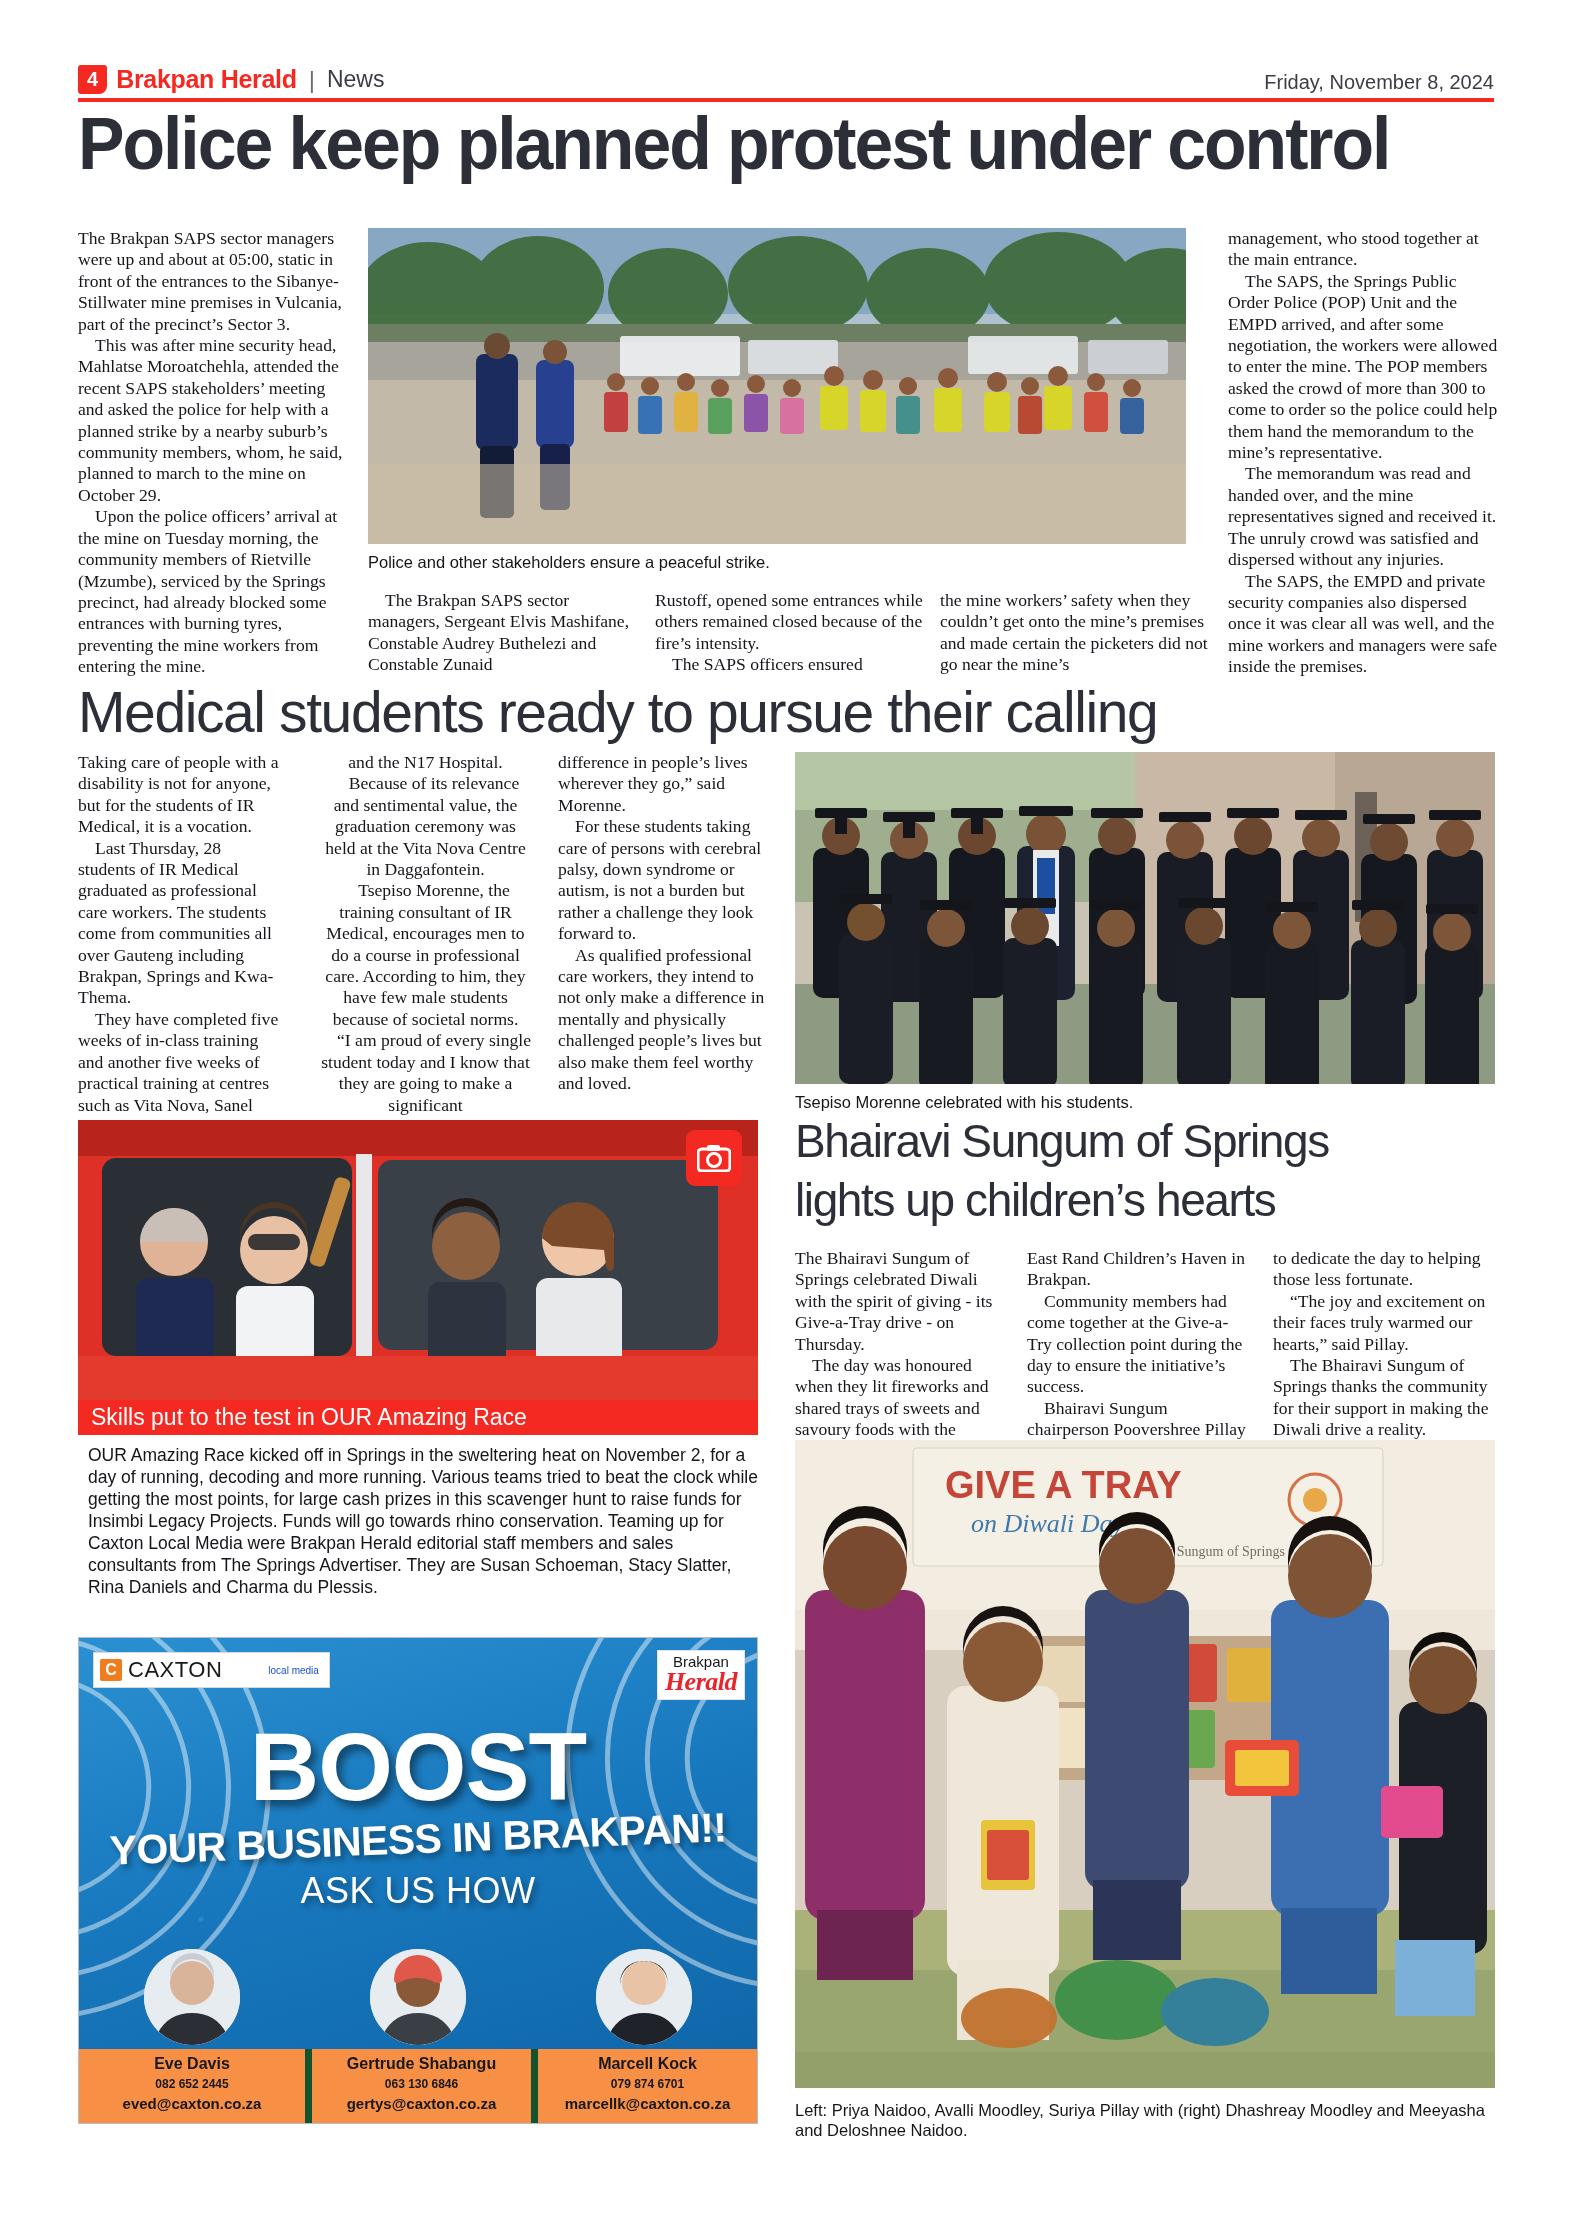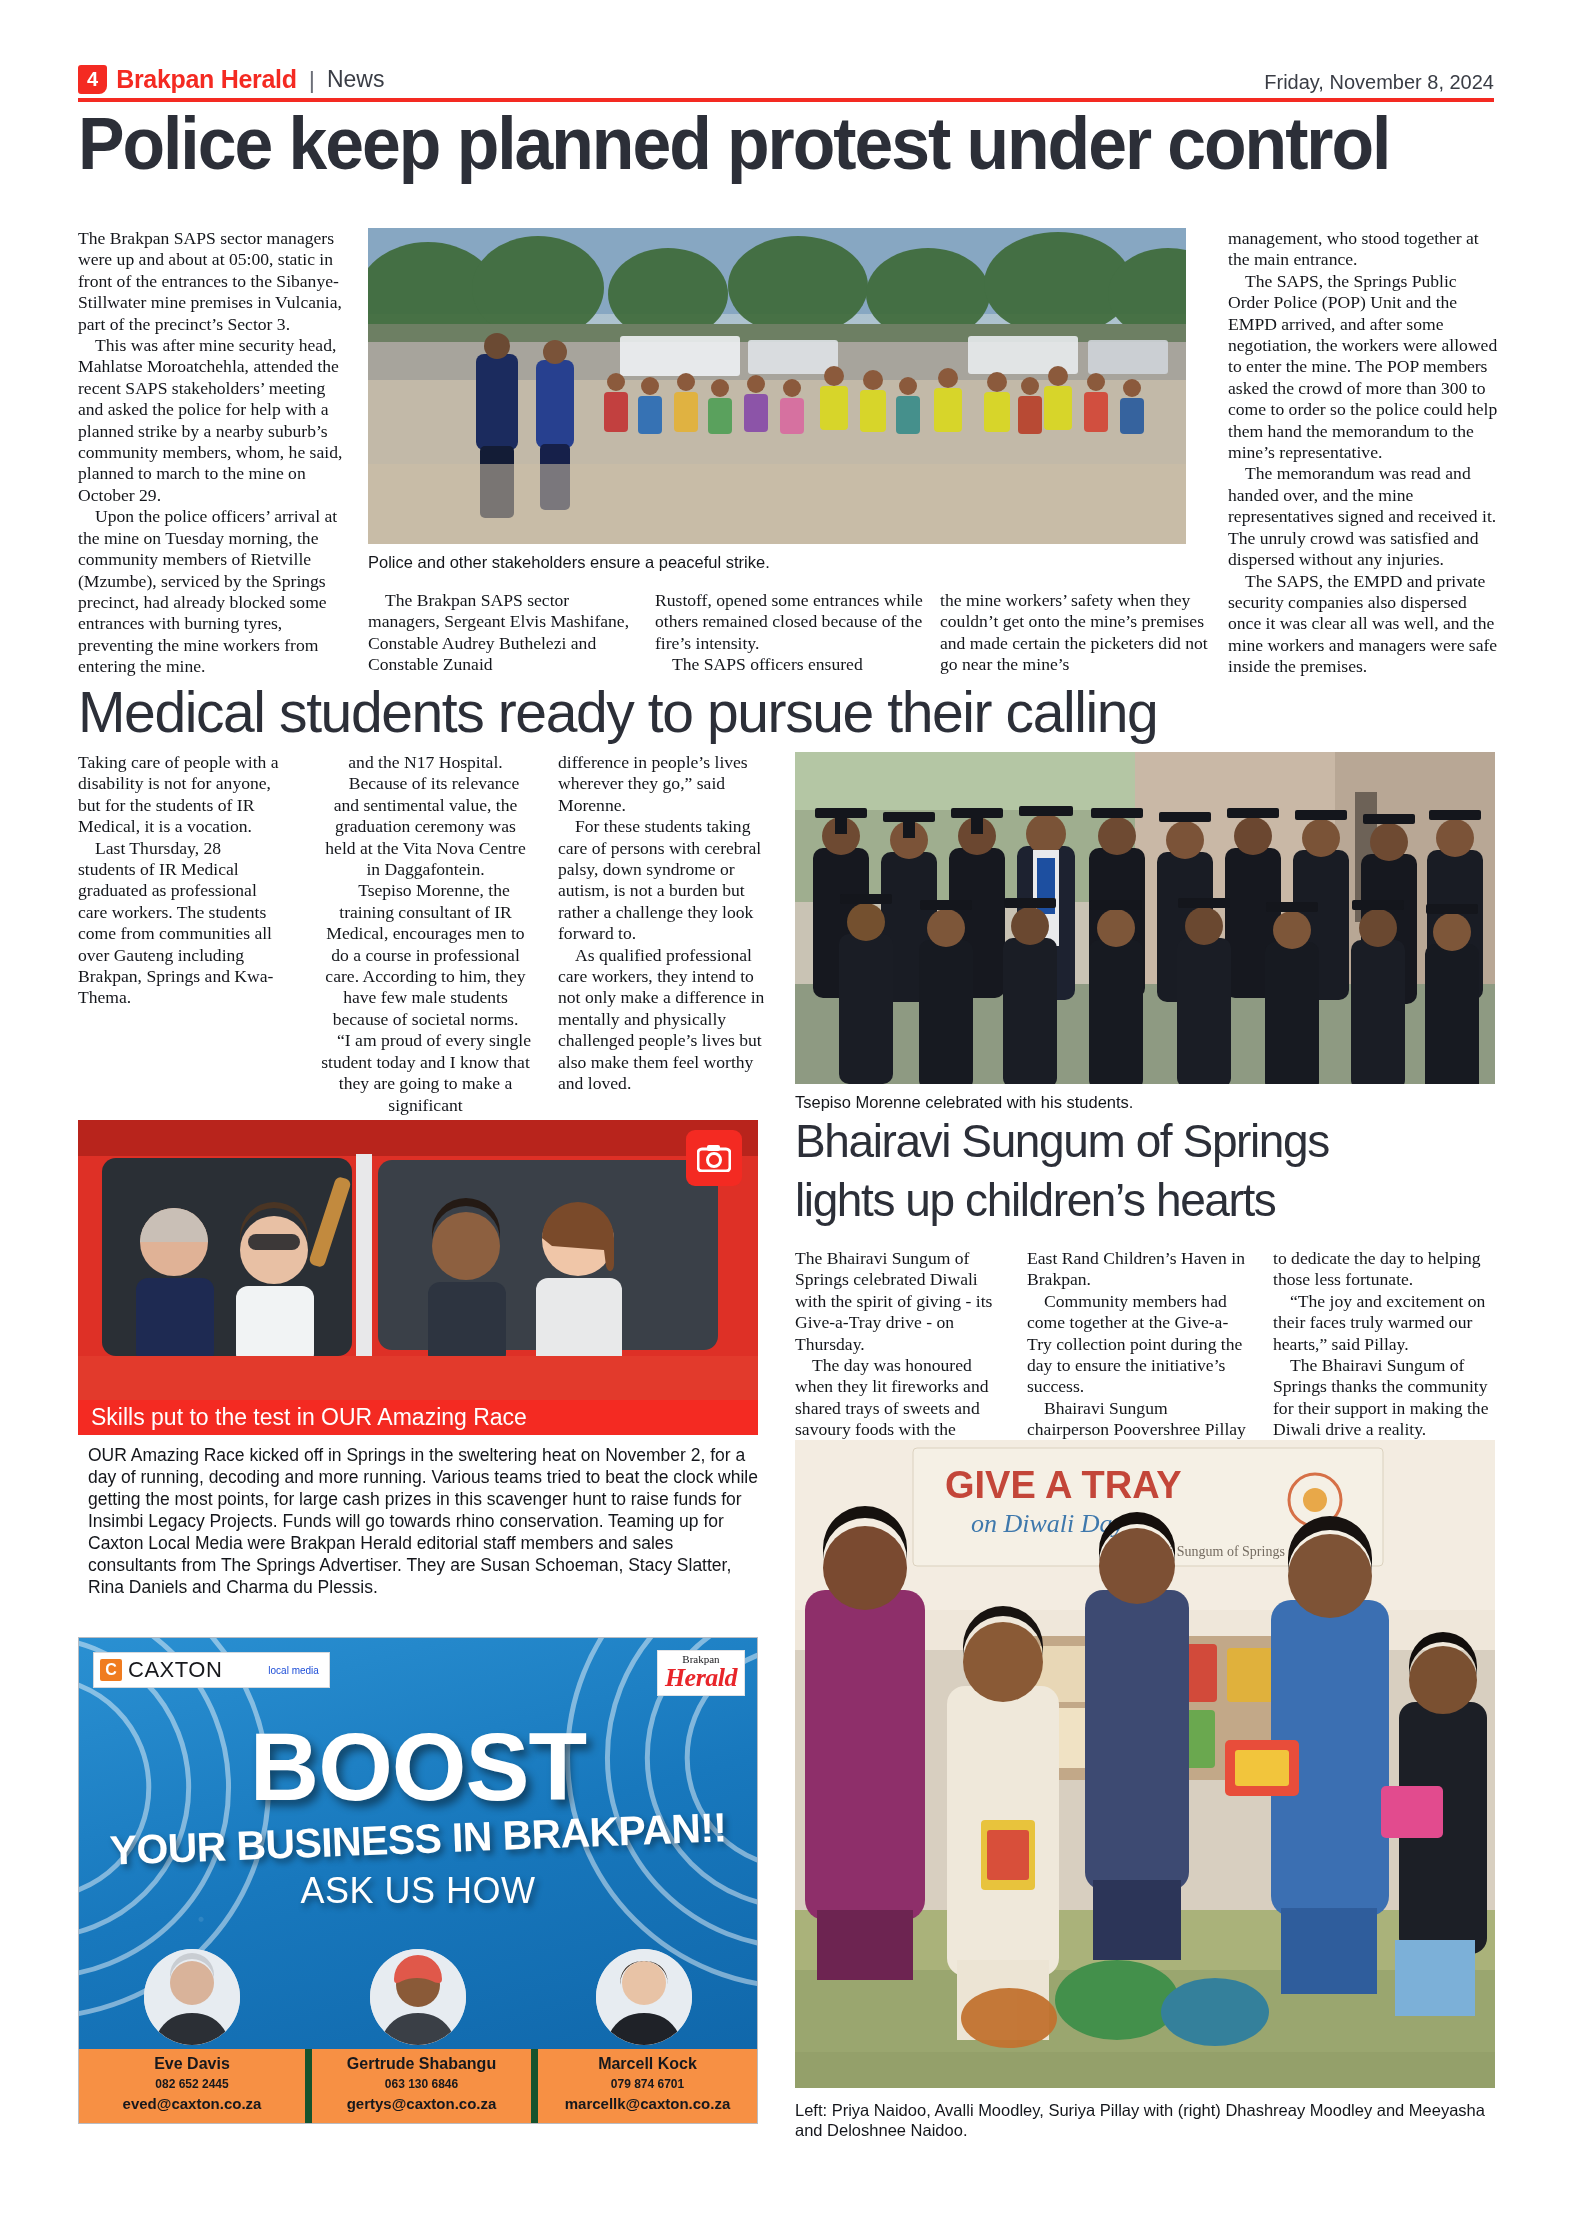--- a/index.html
+++ b/index.html
@@ -61,21 +61,21 @@
   .ad{position:absolute;left:78px;top:1637px;width:680px;height:487px;border:1px solid #b9bcc2;box-sizing:border-box;overflow:hidden;background:#1b7fc4;}
   .ad-bg{position:absolute;inset:0;background:
       radial-gradient(circle at 18% 58%, rgba(255,255,255,.10) 0 2px, transparent 3px),
       linear-gradient(165deg,#2a90d2 0%,#1878bd 45%,#0e63a6 100%);}
   .arcs{position:absolute;inset:0;}
   .ad-caxton{position:absolute;left:14px;top:14px;background:#fff;border:1px solid #d6d8dc;padding:4px 10px 4px 6px;display:flex;align-items:center;gap:6px;}
   .cax-mark{width:22px;height:22px;background:#f07c20;color:#fff;font-family:"Liberation Sans",sans-serif;font-weight:bold;font-size:16px;display:flex;align-items:center;justify-content:center;border-radius:2px;}
   .cax-word{font-family:"Liberation Sans",sans-serif;font-size:22px;color:#17181c;letter-spacing:.5px;}
   .cax-sub{font-family:"Liberation Sans",sans-serif;font-size:10px;color:#1d4ed8;margin-left:40px;}
   .ad-herald{position:absolute;right:12px;top:12px;background:#fff;border:1px solid #e2e3e6;padding:3px 7px 4px 7px;text-align:center;}
-  .ad-herald .b{font-family:Liberation Serif, serif;font-size:11px;color:#17181c;line-height:1;}
+  .ad-herald .b{font-family:Liberation Sans, sans-serif;font-size:15px;color:#17181c;line-height:1;}
   .ad-herald .h{font-family:"Liberation Serif",serif;font-weight:bold;font-style:italic;font-size:26px;color:#e8252a;line-height:1;letter-spacing:-.5px;}
   .boost{position:absolute;left:0;right:0;top:74px;text-align:center;font-family:"Liberation Sans",sans-serif;font-weight:bold;font-size:96px;color:#fff;letter-spacing:-1px;text-shadow:5px 6px 9px rgba(0,0,0,.45);}
   .adline2{position:absolute;left:0;right:0;top:178px;text-align:center;font-family:"Liberation Sans",sans-serif;font-weight:bold;font-size:41px;color:#fff;letter-spacing:-.6px;text-shadow:3px 4px 6px rgba(0,0,0,.4);transform:rotate(-2.2deg);}
   .adline3{position:absolute;left:0;right:0;top:232px;text-align:center;font-family:"Liberation Sans",sans-serif;font-weight:normal;font-size:36px;color:#fff;letter-spacing:.5px;text-shadow:3px 4px 6px rgba(0,0,0,.4);}
   .reps{position:absolute;left:0;right:0;bottom:0;height:178px;display:flex;}
   .rep{flex:1;position:relative;}
   .rep-photo{position:absolute;left:50%;top:4px;transform:translateX(-50%);width:96px;height:96px;border-radius:50%;overflow:hidden;background:#d7dde4;}
   .rep-card{position:absolute;left:0;right:0;bottom:0;height:74px;background:#f79044;border-left:7px solid #14532d;box-sizing:border-box;text-align:center;padding-top:5px;}
   .rep-card.first{border-left:none;}
   .rep-name{font-family:"Liberation Sans",sans-serif;font-weight:bold;font-size:16px;color:#17181c;line-height:20px;}
@@ -202,20 +202,21 @@
     <p>The SAPS, the Springs Public Order Police (POP) Unit and the EMPD arrived, and after some negotiation, the workers were allowed to enter the mine. The POP members asked the crowd of more than 300 to come to order so the police could help them hand the memorandum to the mine’s representative.</p>
     <p>The memorandum was read and handed over, and the mine representatives signed and received it. The unruly crowd was satisfied and dispersed without any injuries.</p>
     <p>The SAPS, the EMPD and private security companies also dispersed once it was clear all was well, and the mine workers and managers were safe inside the premises.</p>
   </div>
 
   <div class="hl2" style="left:78px;top:680px;width:1420px;font-size:57px;line-height:64px;">Medical students ready to pursue their calling</div>
 
   <div class="col" style="left:78px;top:752px;width:205px;">
     <p class="first">Taking care of people with a disability is not for anyone, but for the students of IR Medical, it is a vocation.</p>
     <p>Last Thursday, 28 students of IR Medical graduated as professional care workers. The students come from communities all over Gauteng including Brakpan, Springs and Kwa-Thema.</p>
+    <p>They have completed five weeks of in-class training and another five weeks of practical training at centres such as Vita Nova, Sanel</p>
   </div>
   <div class="col" style="left:318px;top:752px;width:215px;text-align:center;">
     <p class="first">and the N17 Hospital.</p>
     <p>Because of its relevance and sentimental value, the graduation ceremony was held at the Vita Nova Centre in Daggafontein.</p>
     <p>Tsepiso Morenne, the training consultant of IR Medical, encourages men to do a course in professional care. According to him, they have few male students because of societal norms.</p>
     <p>“I am proud of every single student today and I know that they are going to make a significant</p>
   </div>
   <div class="col" style="left:558px;top:752px;width:212px;">
     <p class="first">difference in people’s lives wherever they go,” said Morenne.</p>
     <p>For these students taking care of persons with cerebral palsy, down syndrome or autism, is not a burden but rather a challenge they look forward to.</p>

